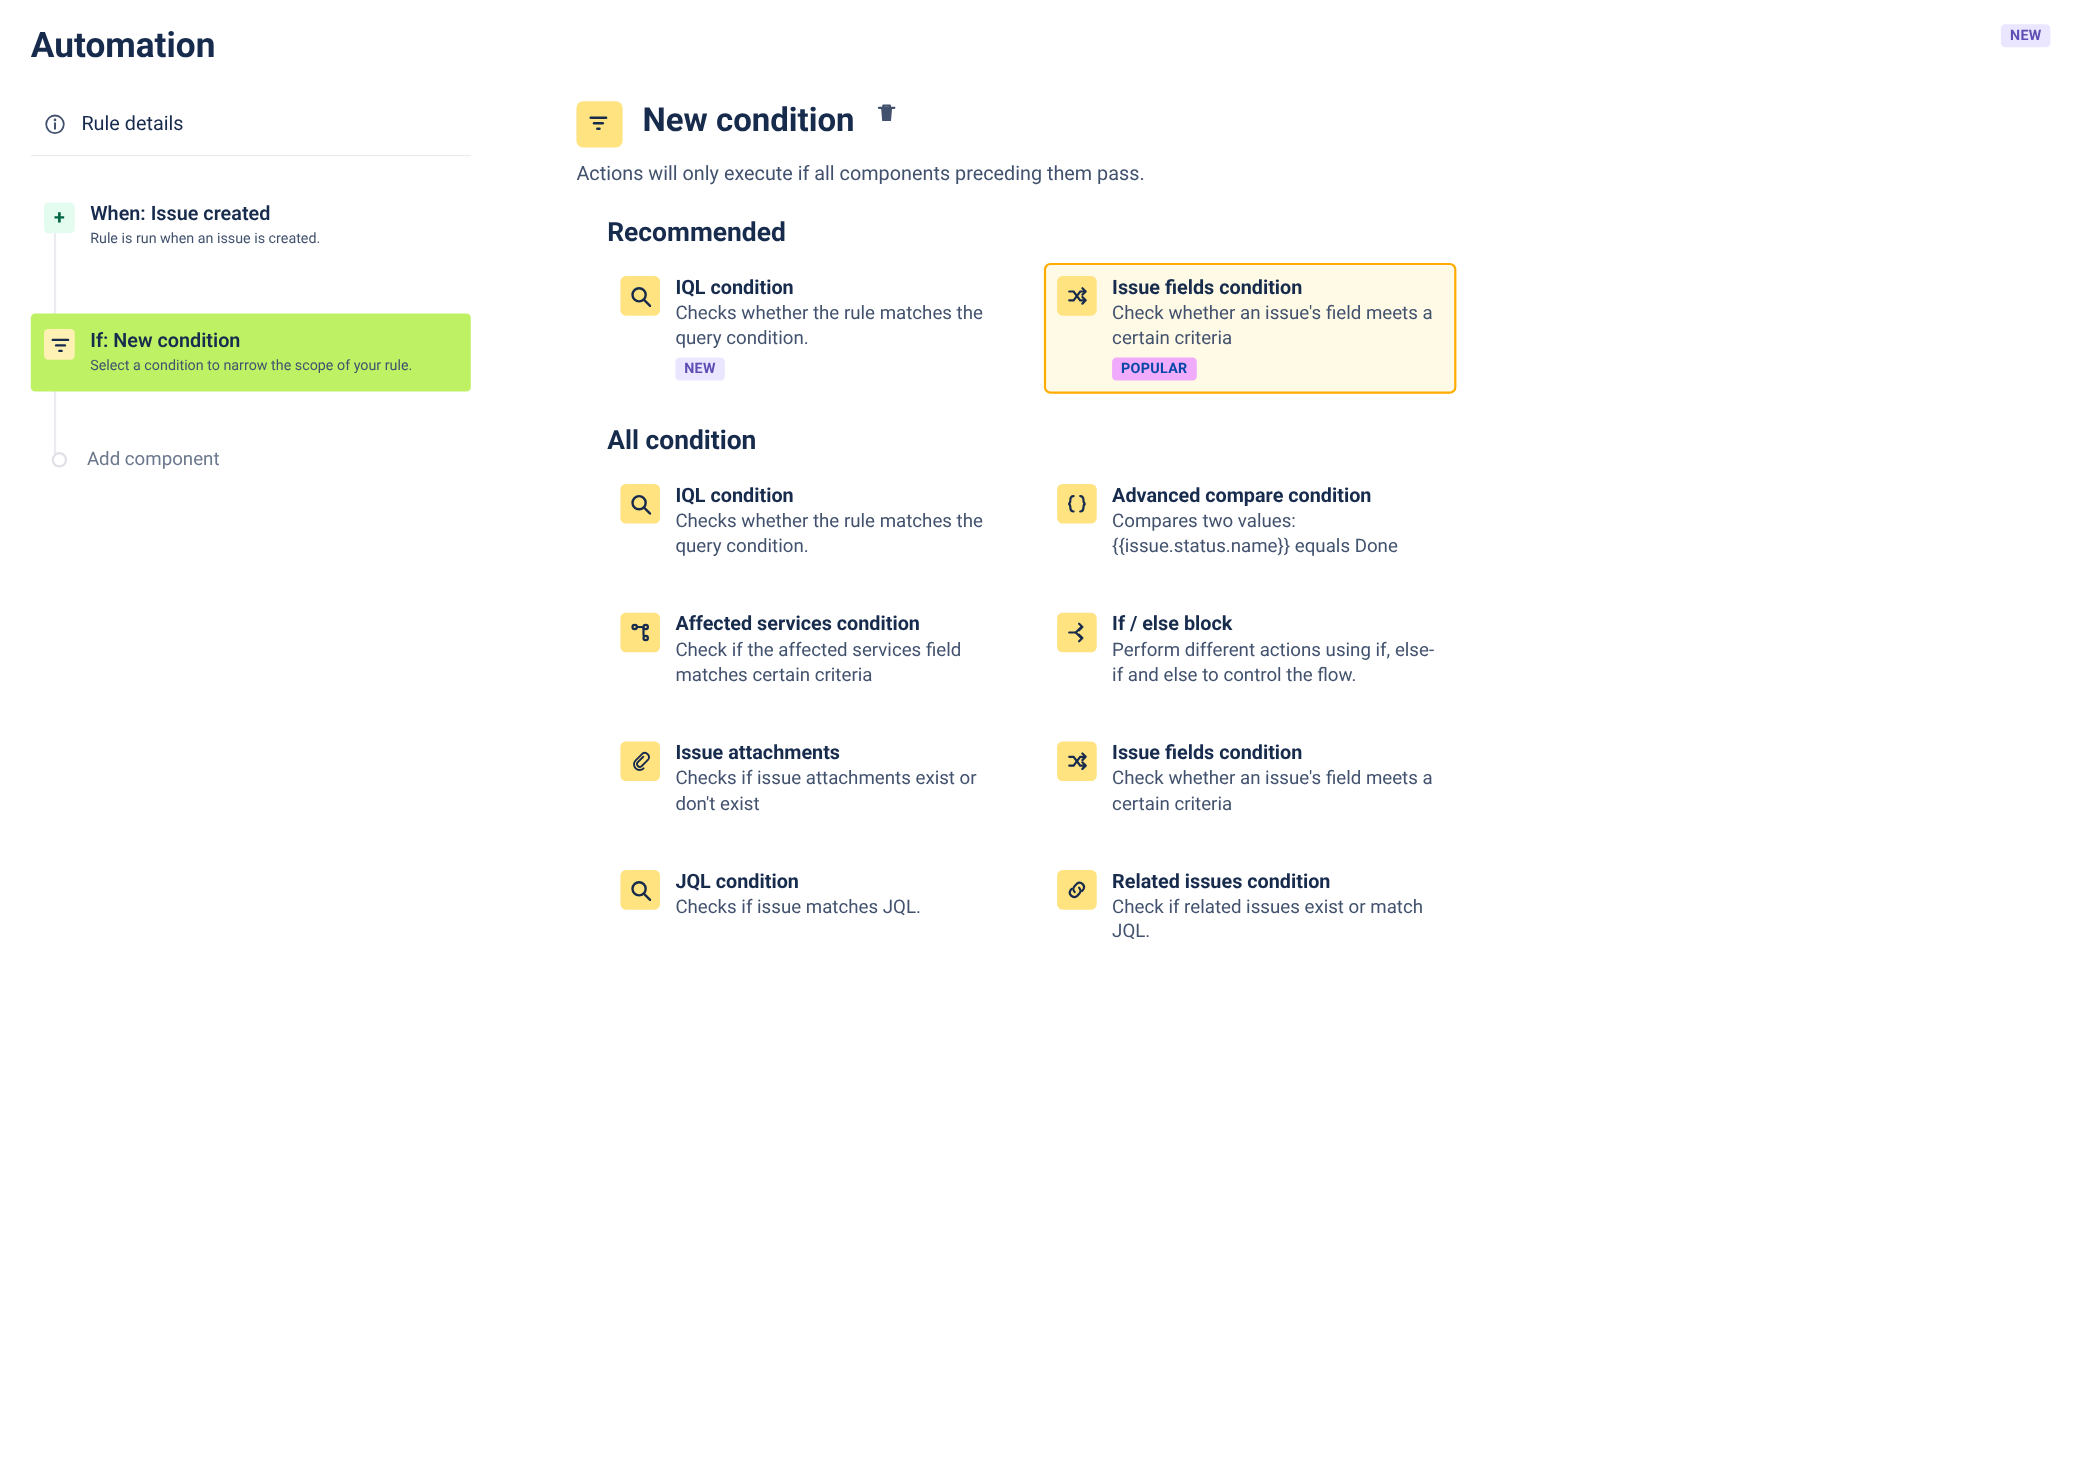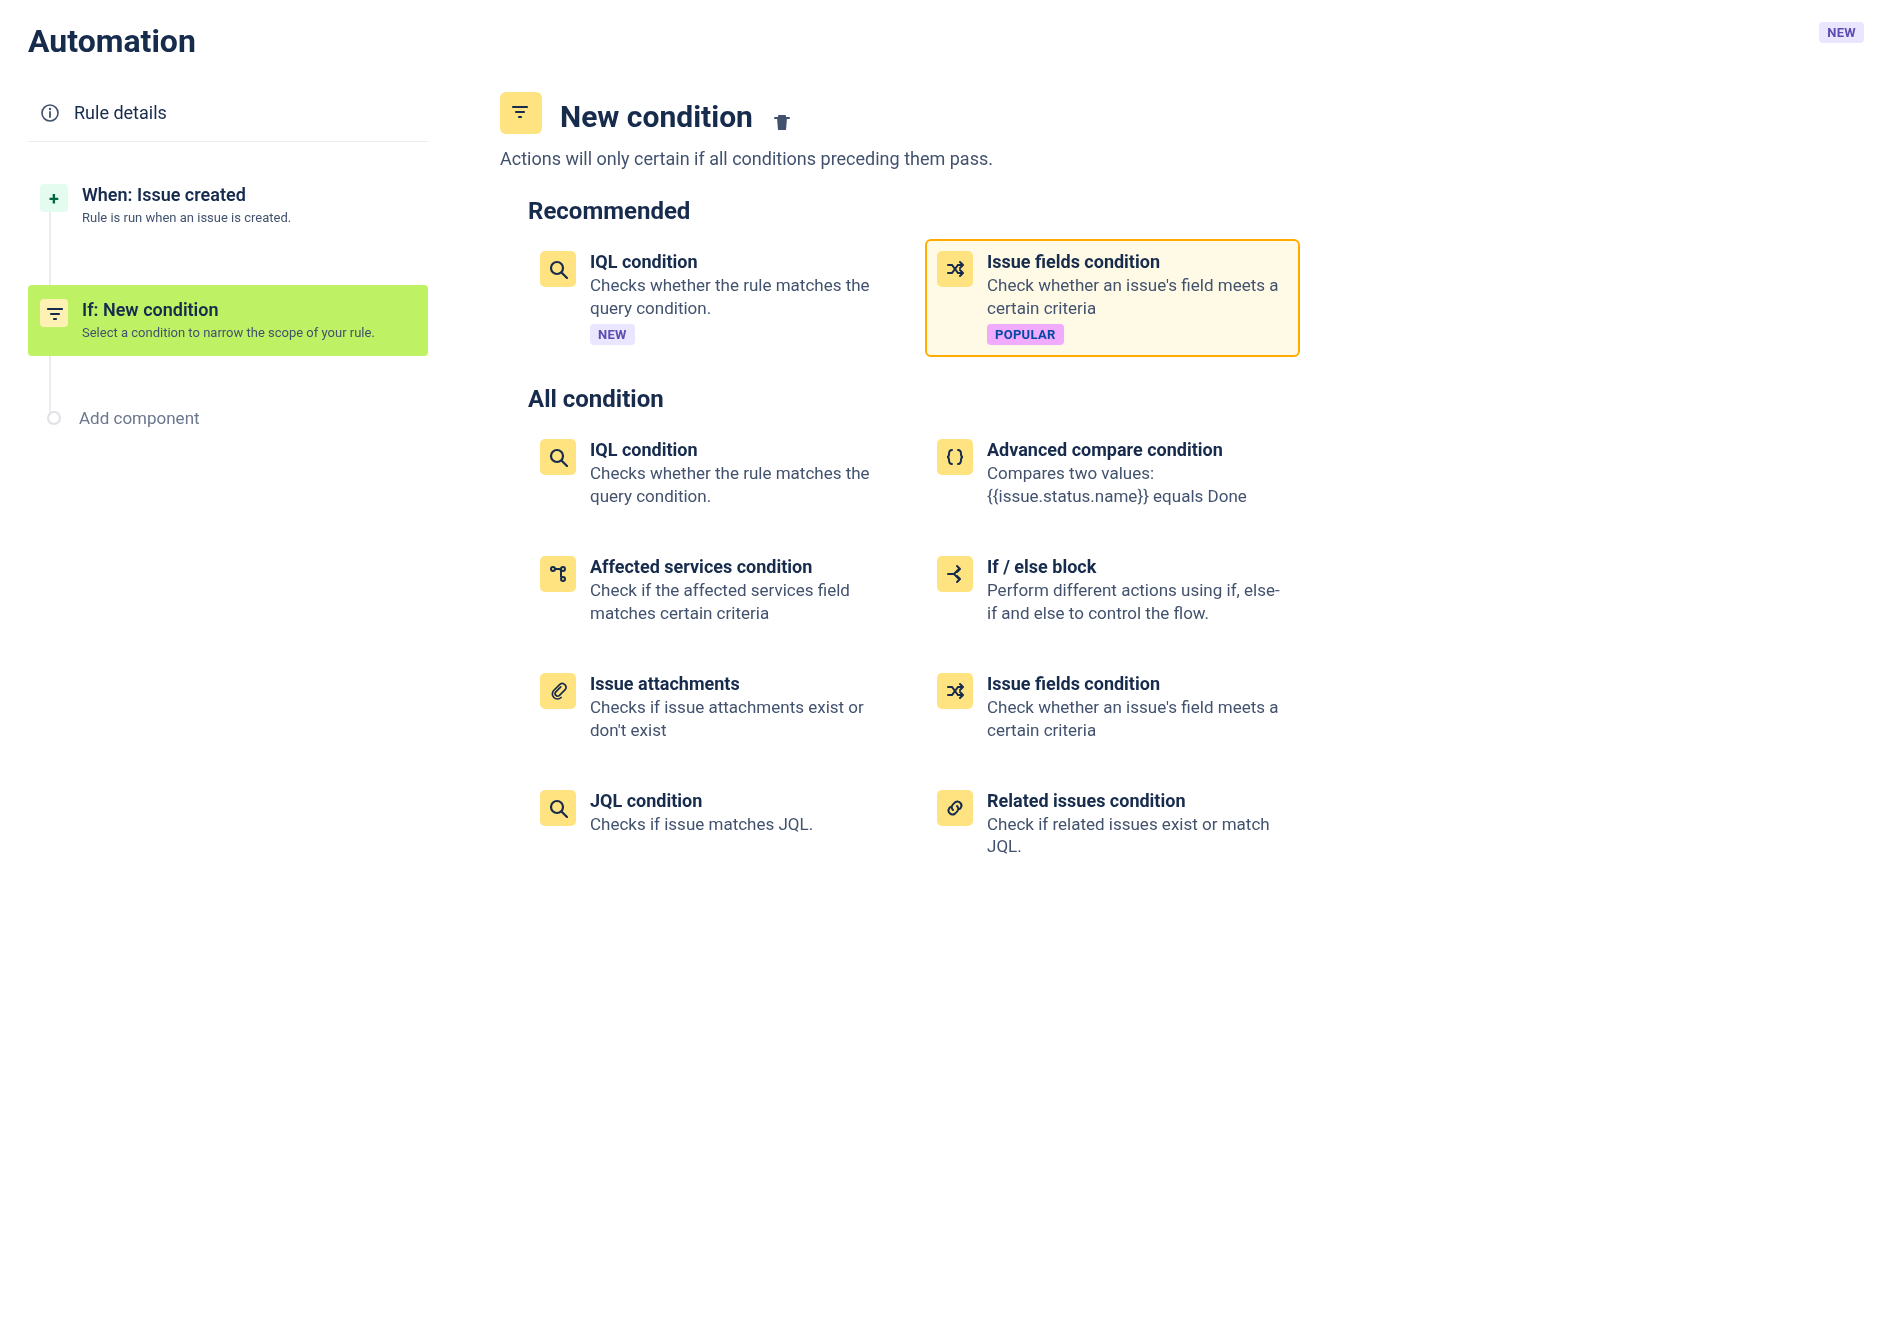--- a/index.html
+++ b/index.html
@@ -35,21 +35,21 @@
   background: #f0abfc;
   color: #0747A6;
   font-size: 13px;
   font-weight: 700;
   padding: 3px 8px;
   border-radius: 4px;
   letter-spacing: 0.3px;
 }
 .layout {
   display: flex;
-  gap: 72px;
+  gap: 96px;
 }
 .sidebar {
   width: 400px;
   flex-shrink: 0;
 }
 .rule-details {
   display: flex;
   align-items: center;
   gap: 14px;
   padding: 10px 12px 18px 12px;
@@ -125,21 +125,21 @@
   background:#fff;
   margin-left:7px;
   z-index:1;
 }
 .main {
   flex: 1;
   max-width: 800px;
 }
 .main-header {
   display: flex;
-  align-items: flex-end;
+  align-items: flex-start;
   gap: 18px;
   margin-bottom: 14px;
 }
 .main-header-icon {
   width: 42px; height: 42px;
   background: #FFE380;
   border-radius: 6px;
   display:flex; align-items:center; justify-content:center;
   color:#172B4D;
 }
@@ -314,21 +314,21 @@
             <use href="#i-filter"></use>
           </svg>
         </span>
       <h2>New condition</h2>
       <span class="trash-btn">
           <svg width="22" height="22">
             <use href="#i-trash"></use>
           </svg>
         </span>
     </div>
-    <p class="main-sub">Actions will only certain if all conditions preceding them pass.</p>
+    <p class="main-sub">Actions will only execute if all components preceding them pass.</p>
 
     <h3 class="section-title">Recommended</h3>
     <div class="card-grid" id="recommended-grid">
         <div class="card">
           <div class="card-icon">
             <svg width="20" height="20">
               <use href="#i-search"></use>
             </svg>
           </div>
           <div class="card-body"><h4>IQL condition</h4><p>Checks whether the rule matches the query condition.</p><span class="badge-new">NEW</span></div>

